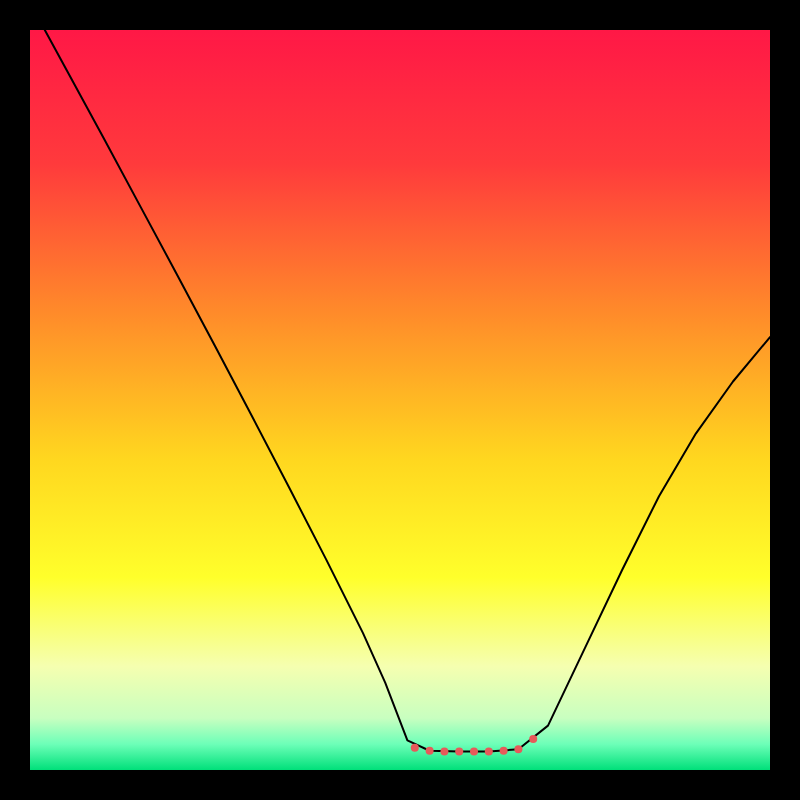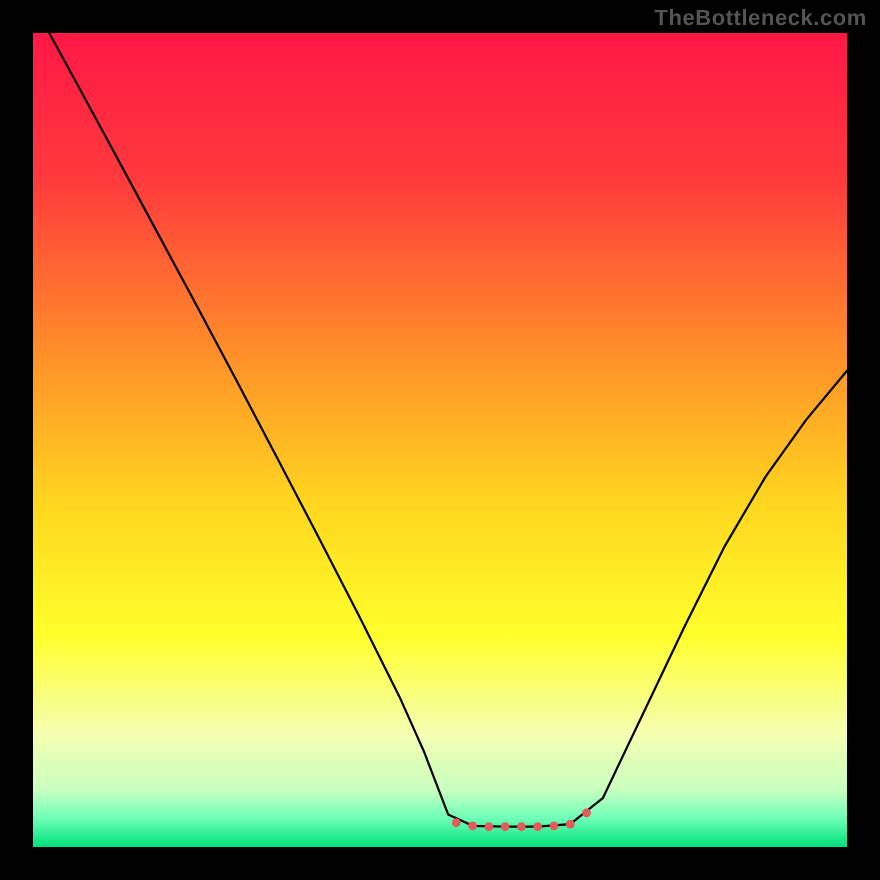--- a/index.html
+++ b/index.html
@@ -35,21 +35,20 @@
     height: 740px;
   }
   svg {
     display: block;
   }
 </style>
 </head>
 <body>
 
 <div class="frame">
-  <div class="watermark">TheBottleneck.com</div>
 
   <div class="plot">
     <svg id="chart-svg" xmlns="http://www.w3.org/2000/svg" width="740" height="740" viewBox="0 0 740 740">
         <defs>
           <linearGradient id="bg-grad" x1="0" y1="0" x2="0" y2="1">
             <stop offset="0%" stop-color="#ff1846"></stop>
             <stop offset="18%" stop-color="#ff3a3c"></stop>
             <stop offset="38%" stop-color="#ff8a2a"></stop>
             <stop offset="57.99999999999999%" stop-color="#ffd71f"></stop>
             <stop offset="74%" stop-color="#ffff2b"></stop>

